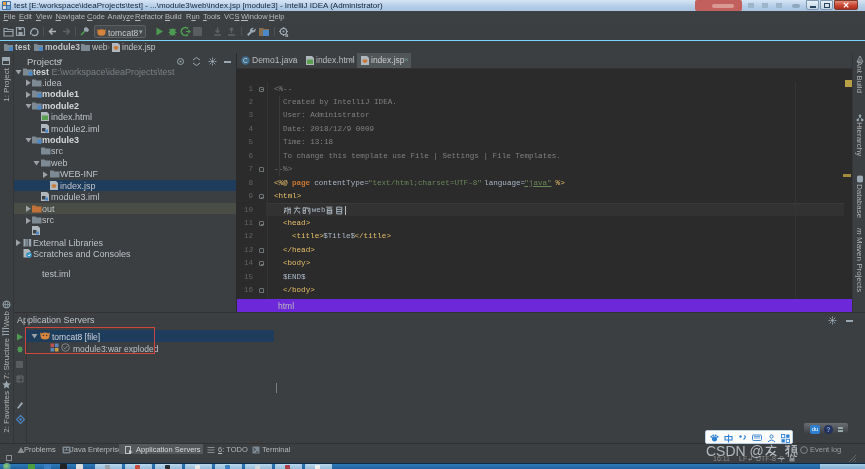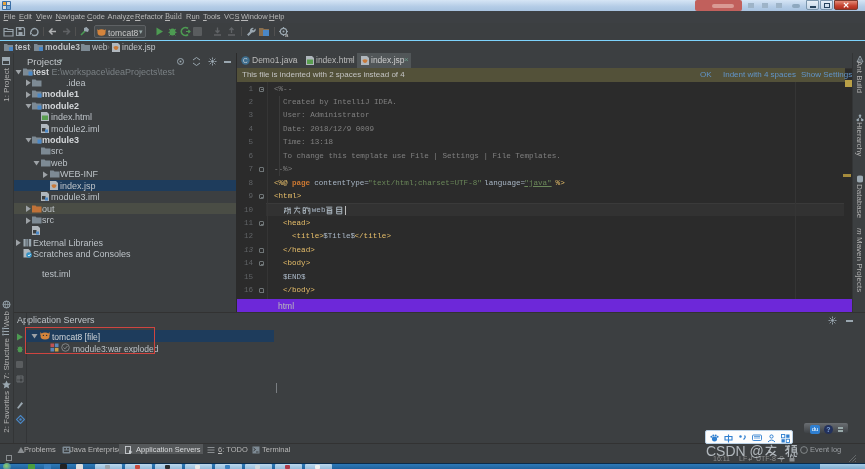--- a/index.html
+++ b/index.html
@@ -62,20 +62,21 @@
 </head>
 <body>
 <div id="app">
   <div class="abs" id="titlebar">
     <div class="abs" style="left:2px;top:1px;width:9px;height:9px;background:#3b6ea5;border-radius:1px;">
       <div class="abs" style="left:1px;top:1px;width:3px;height:3px;background:#e8a33d;"></div>
       <div class="abs" style="left:5px;top:1px;width:3px;height:3px;background:#d8dce0;"></div>
       <div class="abs" style="left:1px;top:5px;width:3px;height:3px;background:#d8dce0;"></div>
       <div class="abs" style="left:5px;top:5px;width:3px;height:3px;background:#6ea5d8;"></div>
     </div>
+    <span class="abs t" style="left:14px;top:1px;">test [E:\workspace\ideaProjects\test] - ...\module3\web\index.jsp [module3] - IntelliJ IDEA (Administrator)</span>
     <div class="abs" style="left:695px;top:0px;width:47px;height:11px;background:#c1605c;border-radius:2px;">
       <div class="abs" style="left:17px;top:4px;width:22px;height:4px;background:#d99a94;border-radius:2px;"></div>
     </div>
     <div class="abs" style="left:748px;top:3px;width:6px;height:5px;background:#9eb4c8;"></div>
     <div class="abs" style="left:762px;top:3px;width:6px;height:5px;background:#9eb4c8;"></div>
     <div class="abs" style="left:776px;top:3px;width:6px;height:5px;background:#9eb4c8;"></div>
     <div class="abs" style="left:792px;top:4px;width:8px;height:4px;background:#8ea8bf;border-radius:2px;"></div>
     <div class="abs" style="left:806px;top:0;width:13px;height:10px;background:linear-gradient(#e7eff7,#c2d4e6);border:1px solid #7b96ad;border-radius:0 0 2px 2px;box-sizing:border-box;">
       <div class="abs" style="left:3px;top:5px;width:6px;height:2px;background:#26425c;"></div>
     </div>
@@ -85,21 +86,21 @@
     <div class="abs" style="left:834px;top:0;width:24px;height:10px;background:linear-gradient(#e48b77,#c4402e 60%,#ad2f1f);border:1px solid #7b3a2e;border-radius:0 0 2px 2px;box-sizing:border-box;color:#fff;font-size:8px;text-align:center;line-height:9px;font-weight:bold;">✕</div>
   </div>
   <div class="abs" id="menubar">
     <span style="left:3.5px;"><u>F</u>ile</span>
     <span style="left:19px;"><u>E</u>dit</span>
     <span style="left:36px;"><u>V</u>iew</span>
     <span style="left:55.5px;"><u>N</u>avigate</span>
     <span style="left:87px;"><u>C</u>ode</span>
     <span style="left:107.5px;">Analy<u>z</u>e</span>
     <span style="left:135px;"><u>R</u>efactor</span>
-    <span style="left:165px;font-family:Liberation Serif, serif;"><u>B</u>uild</span>
+    <span style="left:165px;"><u>B</u>uild</span>
     <span style="left:186px;">R<u>u</u>n</span>
     <span style="left:203px;"><u>T</u>ools</span>
     <span style="left:224px;">VC<u>S</u></span>
     <span style="left:241px;"><u>W</u>indow</span>
     <span style="left:269px;"><u>H</u>elp</span>
   </div>
   <div class="abs" id="toolbar">
     <svg class="abs" style="left:3px;top:3px;" width="11" height="11" viewBox="0 0 11 11">
         <path d="M1 2.5 h3 l1 1 h5 v6.5 h-9 z" fill="none" stroke="#97a2aa" stroke-width="1.2"></path>
         <path d="M1 5.5 h9" stroke="#97a2aa" stroke-width="1"></path>
@@ -236,21 +237,21 @@
           <path d="M0 1.5 h3.5 l1 1 h5 v6 h-9.5 z" fill="#7d8a94"></path>
           <rect x="5.5" y="4.5" width="4" height="4" fill="#4a88c7"></rect>
         </svg>
     <div class="row" style="left:19px;top:13.5px;"><span style="font-weight:bold;color:#d4d7da;">test</span><span style="color:#7a8084;"> E:\workspace\ideaProjects\test</span></div>
     <svg class="abs" style="left:11px;top:26.4px;" width="7" height="8" viewBox="0 0 7 8">
           <path d="M1 0.5 L5.8 3.8 L1 7 z" fill="#9da2a6"></path>
         </svg>
     <svg class="abs" style="left:18px;top:25px;" width="10" height="9" viewBox="0 0 10 9">
           <path d="M0 1.5 h3.5 l1 1 h5 v6 h-9.5 z" fill="#7d8a94"></path>
         </svg>
-    <div class="row" style="left:28px;top:24.9px;margin-left:24px;"><span style="">.idea</span></div>
+    <div class="row" style="left:28px;top:24.9px;"><span style="">.idea</span></div>
     <svg class="abs" style="left:11px;top:37.8px;" width="7" height="8" viewBox="0 0 7 8">
           <path d="M1 0.5 L5.8 3.8 L1 7 z" fill="#9da2a6"></path>
         </svg>
     <svg class="abs" style="left:18px;top:36px;" width="10" height="9" viewBox="0 0 10 9">
           <path d="M0 1.5 h3.5 l1 1 h5 v6 h-9.5 z" fill="#7d8a94"></path>
           <rect x="5.5" y="4.5" width="4" height="4" fill="#4a88c7"></rect>
         </svg>
     <div class="row" style="left:28px;top:36.3px;"><span style="font-weight:bold;color:#d4d7da;">module1</span></div>
     <svg class="abs" style="left:11px;top:49.8px;" width="8" height="7" viewBox="0 0 8 7">
           <path d="M0.5 1 h6 L3.5 5.5 z" fill="#9da2a6"></path>
@@ -361,26 +362,20 @@
         </svg>
       <span class="abs" style="left:79px;top:2px;">index.html</span>
       <span class="abs" style="left:112px;top:2px;color:#888;font-size:8px;">×</span>
       <div class="abs" style="left:120px;top:0;width:54px;height:15px;background:#515658;"></div>
       <svg class="abs" style="left:124px;top:3px;" width="8" height="9" viewBox="0 0 8 9">
           <path d="M0 0 h6 l2 2 v7 h-8 z" fill="#b0b7bd"></path>
           <path d="M1.5 4 q2.5 -1.6 5 0 q-0.5 3 -2.5 3 q-2 0 -2.5 -3 z" fill="#c87a3a"></path>
         </svg>
       <span class="abs" style="left:134px;top:2px;color:#ccc;">index.jsp</span>
       <span class="abs" style="left:167px;top:2px;color:#6a9a8a;font-size:8px;">×</span>
-    </div>
-    <div id="banner">
-      <span class="abs" style="left:5px;top:2px;">This file is indented with 2 spaces instead of 4</span>
-      <span class="abs" style="left:463px;top:2px;color:#6295c9;">OK</span>
-      <span class="abs" style="left:486px;top:2px;color:#6295c9;">Indent with 4 spaces</span>
-      <span class="abs" style="left:564px;top:2px;color:#6295c9;">Show Settings</span>
     </div>
     <div id="code">
       <div class="abs" style="left:29px;top:121.0px;width:578px;height:13.4px;background:#323232;border-top:1px solid #3a3a3a;box-sizing:border-box;"></div>
       <div class="ln" style="left:2px;top:0.5px;">1</div>
       <div class="cl" style="left:0;top:0.5px;"><span class="abs cmt" style="left:37.0px;">&lt;%--</span></div>
       <div class="ln" style="left:2px;top:13.9px;">2</div>
       <div class="cl" style="left:0;top:13.9px;"><span class="abs cmt" style="left:45.9px;">Created by IntelliJ IDEA.</span></div>
       <div class="ln" style="left:2px;top:27.4px;">3</div>
       <div class="cl" style="left:0;top:27.4px;"><span class="abs cmt" style="left:45.9px;">User: Administrator</span></div>
       <div class="ln" style="left:2px;top:40.8px;">4</div>

